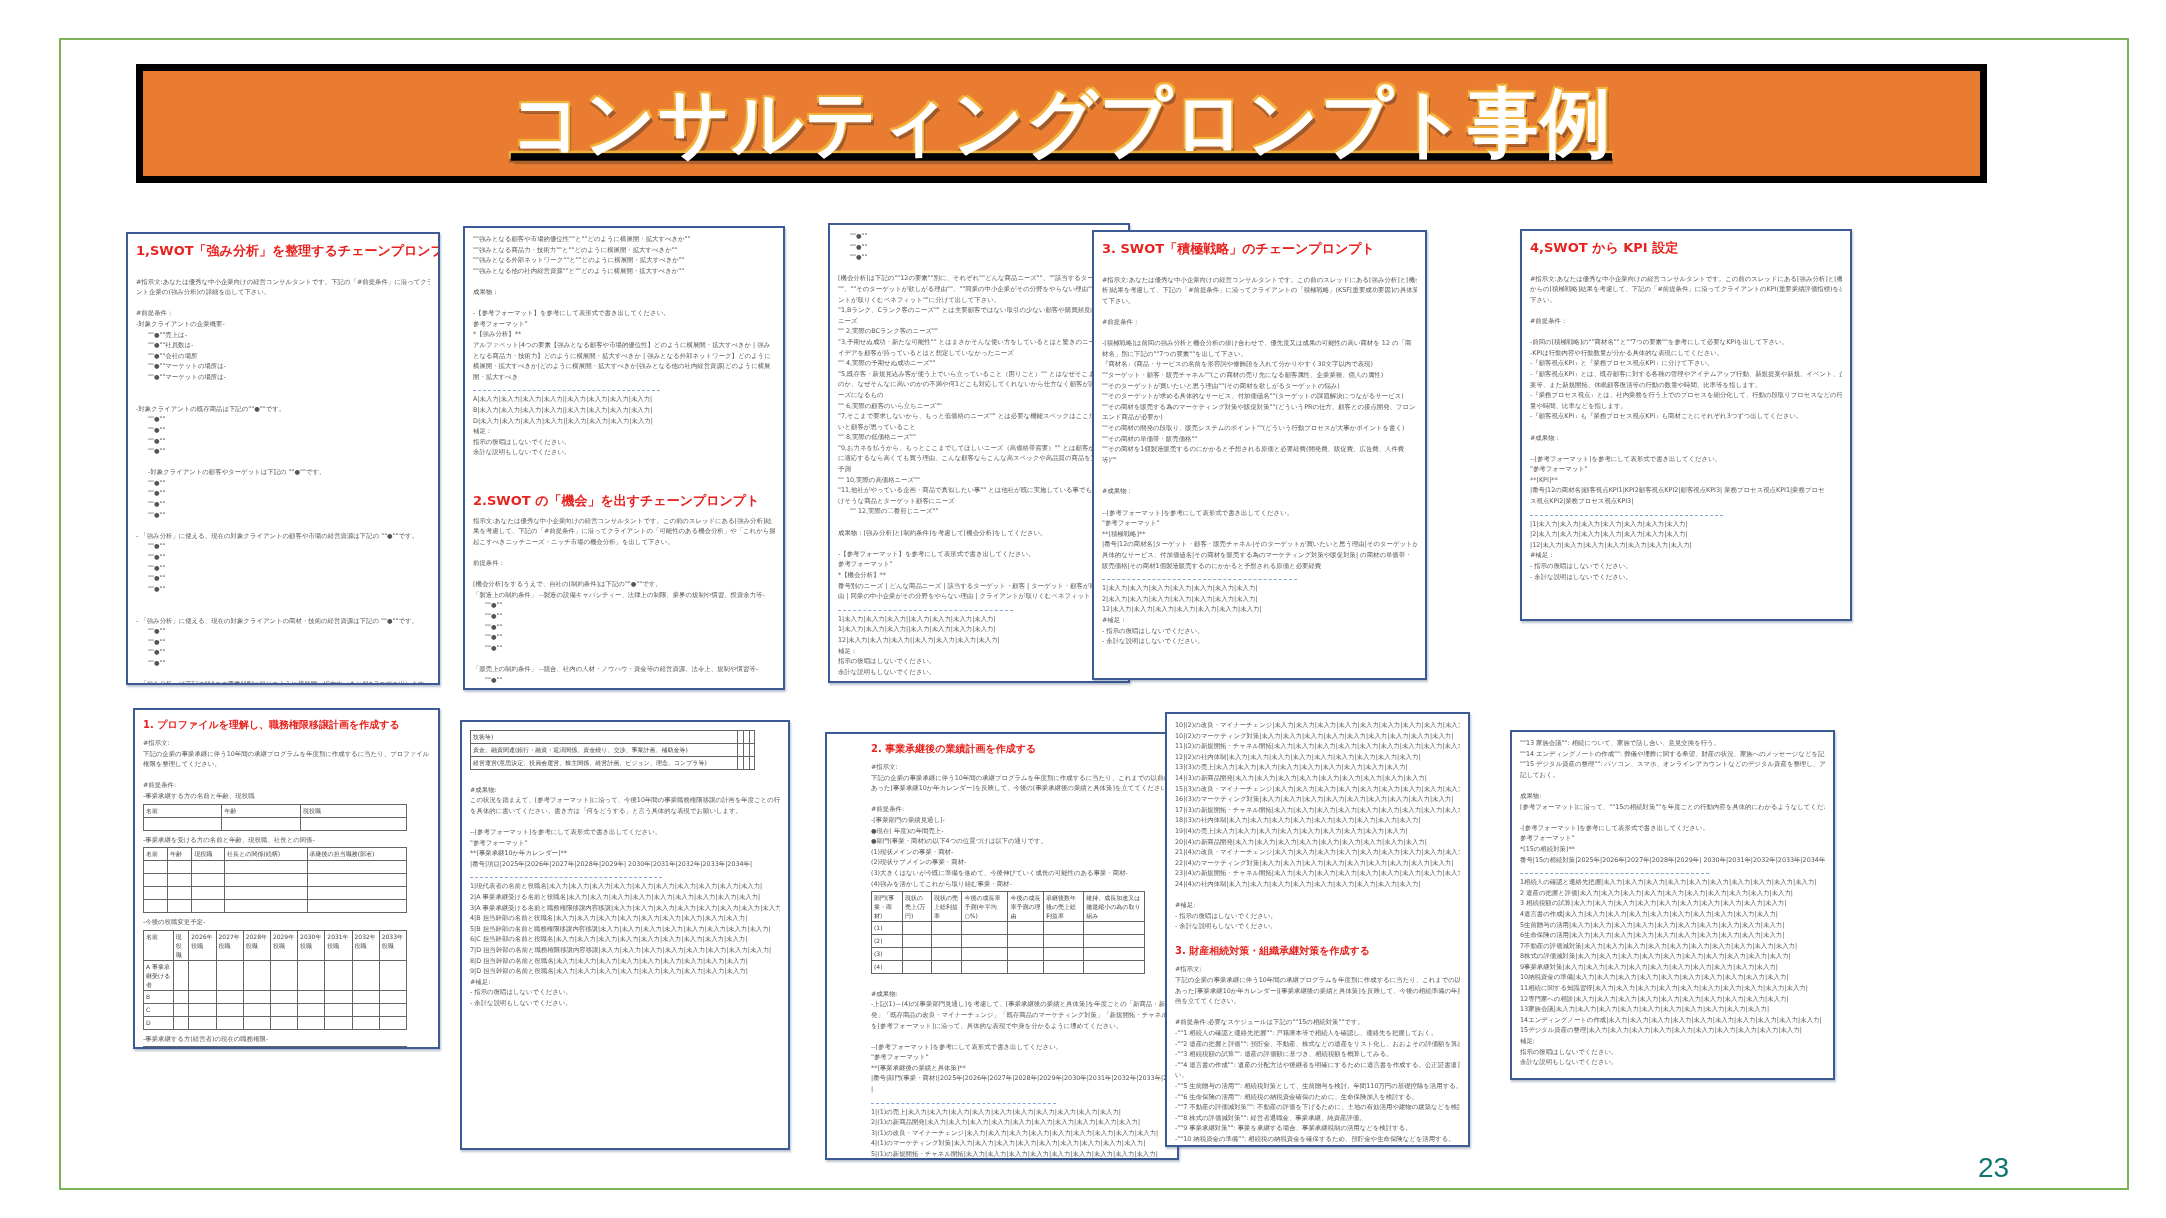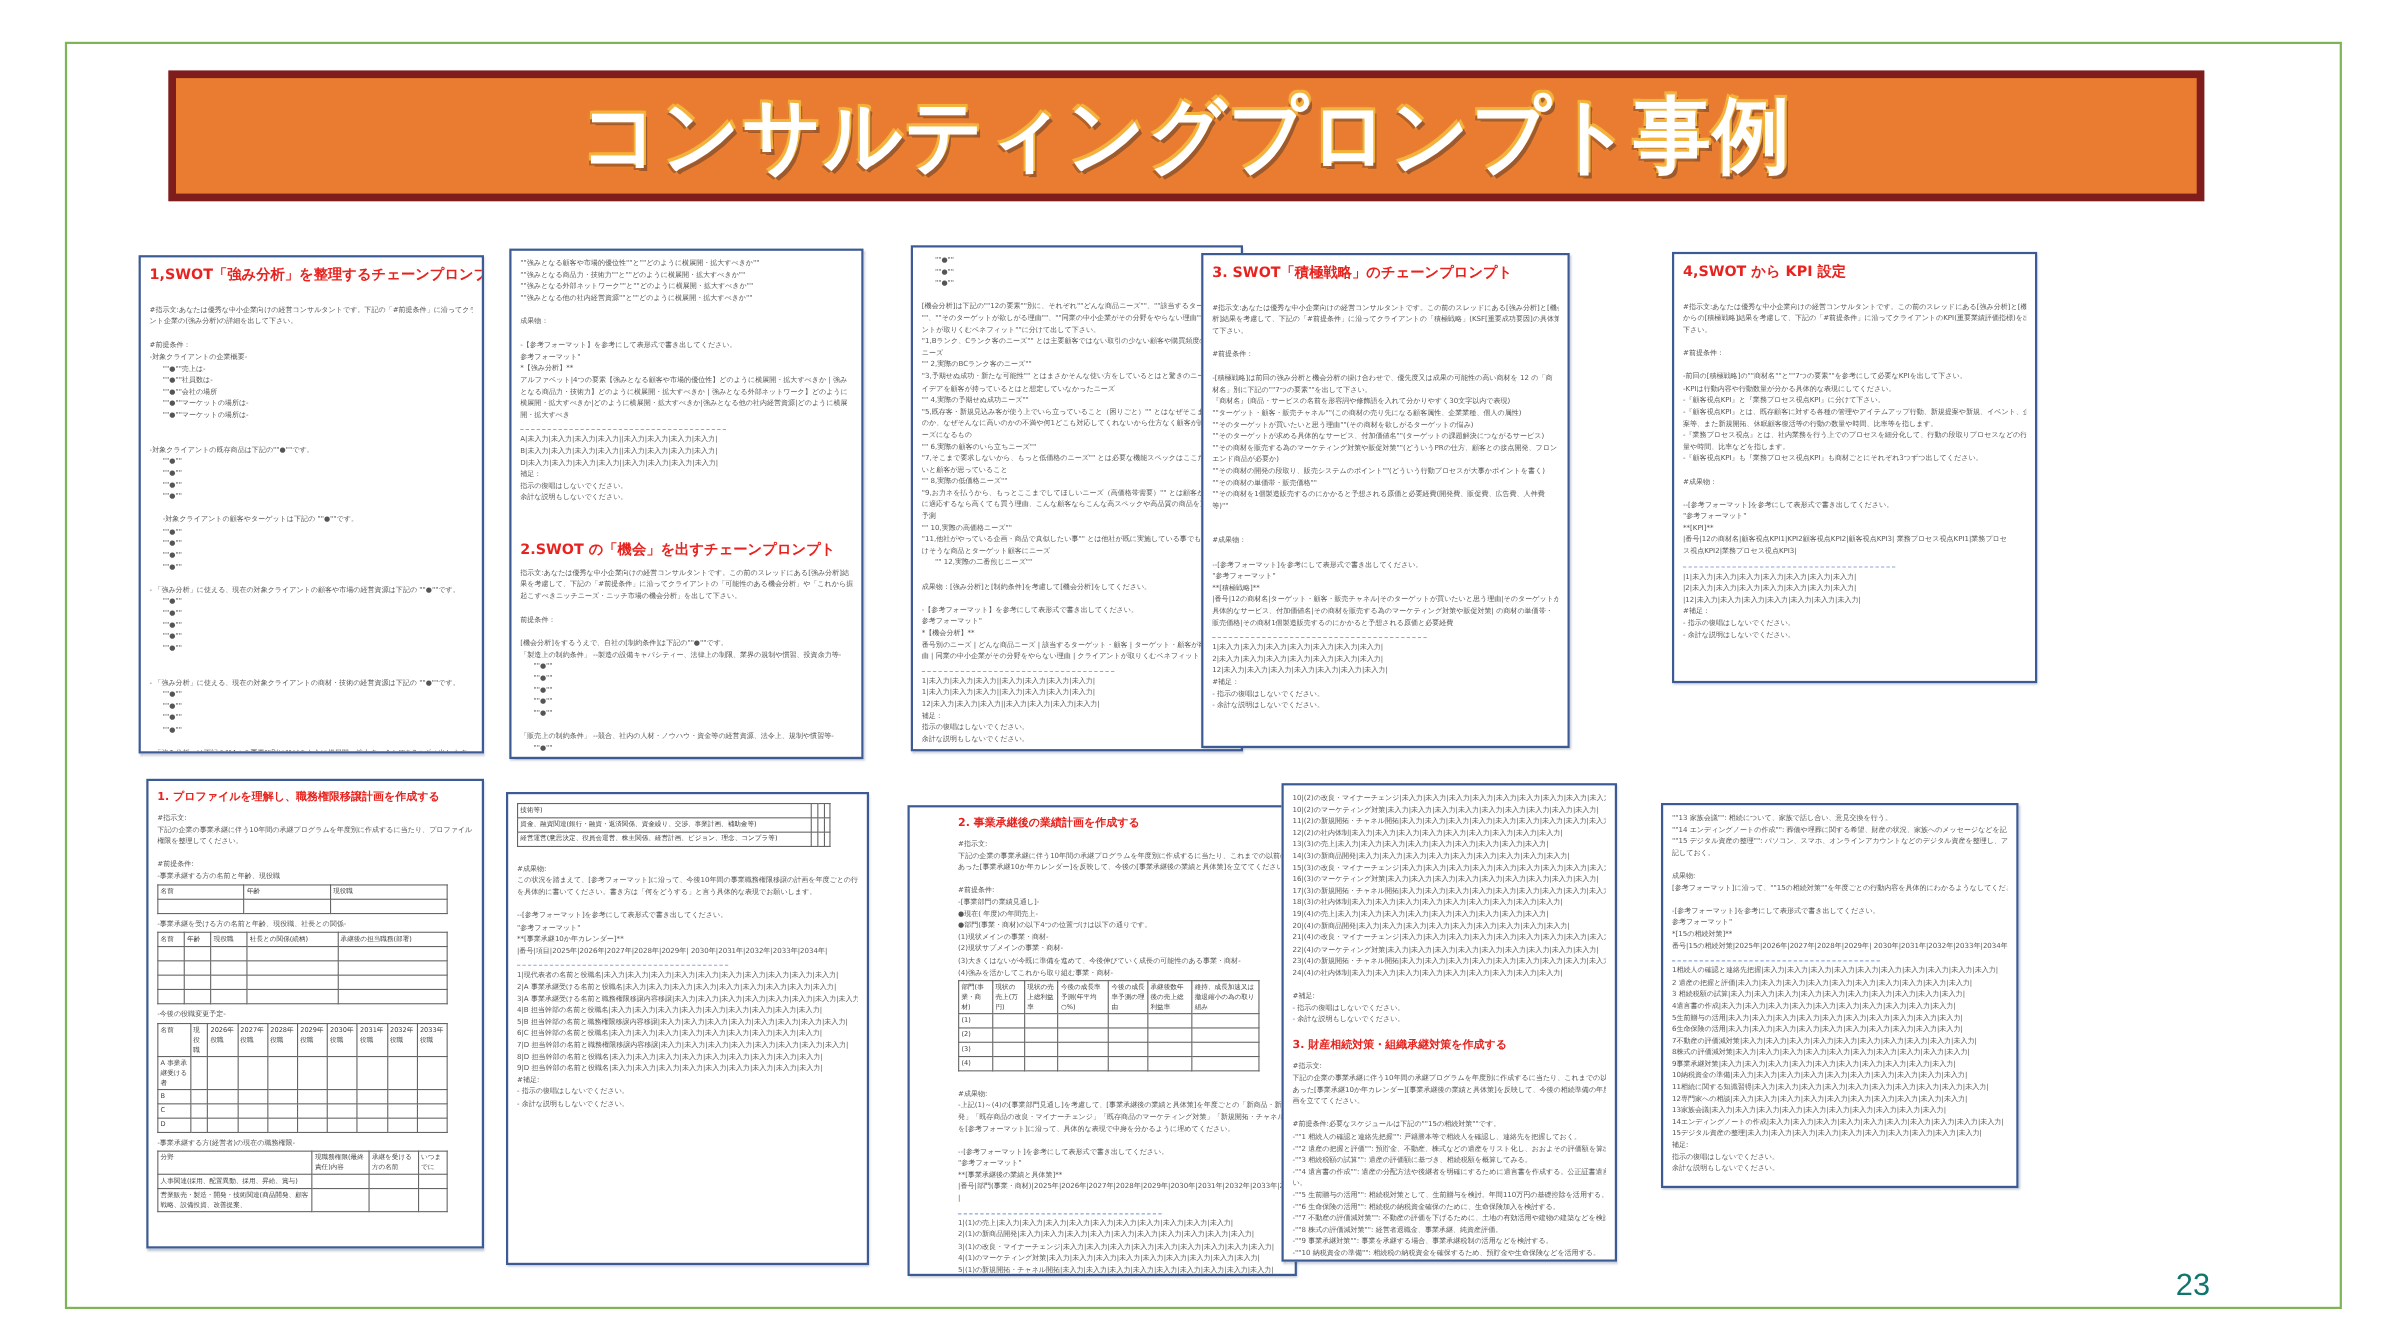--- a/index.html
+++ b/index.html
@@ -1,18 +1,18 @@
 <!DOCTYPE html>
 <html><head>
 <meta charset="utf-8">
 <style>
   html,body{margin:0;padding:0;background:#ffffff;}
   body{width:2166px;height:1218px;position:relative;overflow:hidden;font-family:"DejaVu Sans",sans-serif;}
   .frame{position:absolute;left:59px;top:38px;width:2070px;height:1152px;border:2px solid #7db456;box-sizing:border-box;}
-  .banner{position:absolute;left:153px;top:64px;width:1851px;height:119px;background:#7f1d1d;box-sizing:border-box;padding:7px;}
+  .banner{position:absolute;left:136px;top:64px;width:1851px;height:119px;background:#000000;box-sizing:border-box;padding:7px;text-decoration:underline;}
   .banner-inner{width:100%;height:100%;background:#ea7c31;display:flex;align-items:center;justify-content:center;}
   .banner-title{font-family:"DejaVu Sans",sans-serif;font-weight:bold;font-size:70px;letter-spacing:2px;color:#ffffff;
     text-shadow:-2px -2px 0 #f3b23c,2px -2px 0 #f3b23c,-2px 2px 0 #b0622a,3px 3px 0 #9c5a2e,0 0 4px #f8c840;transform:scaleY(1.08);}
   .page{position:absolute;background:#fff;border:2px solid #3c5a94;box-sizing:border-box;box-shadow:1px 2px 2px rgba(60,80,120,.35);overflow:hidden;padding:6px 8px;}
   .page-title{color:#e8231f;font-weight:bold;font-size:13px;line-height:18px;margin:2px 0 6px 0;white-space:nowrap;}
   .page-title.small{font-size:10px;line-height:14px;}
   .line{font-size:6.4px;line-height:10.6px;color:#555;white-space:nowrap;overflow:hidden;}
   .line.indent{padding-left:12px;}
   .line.blank{height:10.6px;}
   .sep{height:6px;margin:2px 0 3px 0;border-bottom:1px dashed #8aa6d6;width:62%;background:linear-gradient(#fff,#fff);}
@@ -259,21 +259,21 @@
       <div class="line">|2|未入力|未入力|未入力|未入力|未入力|未入力|未入力|</div>
       <div class="line">|12|未入力|未入力|未入力|未入力|未入力|未入力|未入力|</div>
     </div>
   <div>
       <div class="line">#補足：</div>
       <div class="line">- 指示の復唱はしないでください。</div>
       <div class="line">- 余計な説明はしないでください。</div>
     </div>
 </div>
 
-<div class="page" style="left:133px;top:708px;width:307px;height:427px;">
+<div class="page" style="left:133px;top:708px;width:307px;height:341px;">
   <div class="page-title small">1. プロファイルを理解し、職務権限移譲計画を作成する</div>
   <div>
       <div class="line">#指示文:</div>
       <div class="line">下記の企業の事業承継に伴う10年間の承継プログラムを年度別に作成するに当たり、プロファイルを理解し、職務</div>
       <div class="line">権限を整理してください。</div>
       <div class="line blank"></div>
       <div class="line">#前提条件:</div>
       <div class="line">-事業承継する方の名前と年齢、現役職</div>
     </div>
   <table class="doc">

